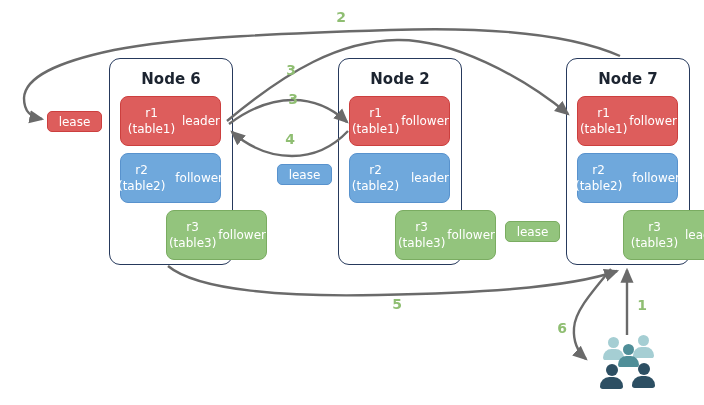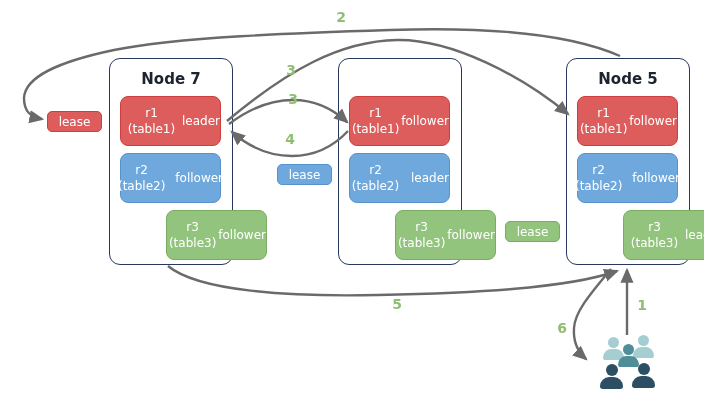--- a/index.html
+++ b/index.html
@@ -64,52 +64,53 @@
     <path class="arrow" marker-end="url(#ah)" d="M 620 56 C 566 32, 478 27, 390 30 C 295 33, 178 37, 114 50 C 57 62, 25 77, 24 98 C 24 112, 31 117, 42 119"></path>
     <path class="arrow" marker-end="url(#ah)" d="M 227 121 C 288 70, 340 41, 397 40 C 452 39, 522 76, 568 114"></path>
     <path class="arrow" marker-end="url(#ah)" d="M 229 124 C 253 106, 274 100, 293 100 C 315 100, 334 110, 347 122"></path>
     <path class="arrow" marker-end="url(#ah)" d="M 348 131 C 331 149, 313 156, 292 156 C 269 156, 248 146, 232 132"></path>
     <path class="arrow" marker-end="url(#ah)" d="M 168 266 C 198 291, 288 297, 378 295 C 468 293, 566 289, 617 271"></path>
     <path class="arrow" marker-end="url(#ah)" d="M 627 335 L 627 270"></path>
     <path class="arrow" marker-end="url(#ah)" d="M 611 269 C 592 292, 575 311, 574 328 C 573 343, 578 352, 586 359"></path>
   </svg>
 
   <div class="node" style="left:109px">
-    <div class="node-title">Node 7</div>
+    <div class="node-title">Node 6</div>
     <div class="replica red r1">
       <span>r1 (table1)</span>
       <span>leader</span>
     </div>
     <div class="replica blue r2">
       <span>r2 (table2)</span>
       <span>follower</span>
     </div>
     <div class="replica green r3">
       <span>r3 (table3)</span>
       <span>follower</span>
     </div>
   </div>
 
   <div class="node" style="left:338px">
+    <div class="node-title">Node 2</div>
     <div class="replica red r1">
       <span>r1 (table1)</span>
       <span>follower</span>
     </div>
     <div class="replica blue r2">
       <span>r2 (table2)</span>
       <span>leader</span>
     </div>
     <div class="replica green r3">
       <span>r3 (table3)</span>
       <span>follower</span>
     </div>
   </div>
 
   <div class="node" style="left:566px">
-    <div class="node-title">Node 5</div>
+    <div class="node-title">Node 7</div>
     <div class="replica red r1">
       <span>r1 (table1)</span>
       <span>follower</span>
     </div>
     <div class="replica blue r2">
       <span>r2 (table2)</span>
       <span>follower</span>
     </div>
     <div class="replica green r3">
       <span>r3 (table3)</span>

